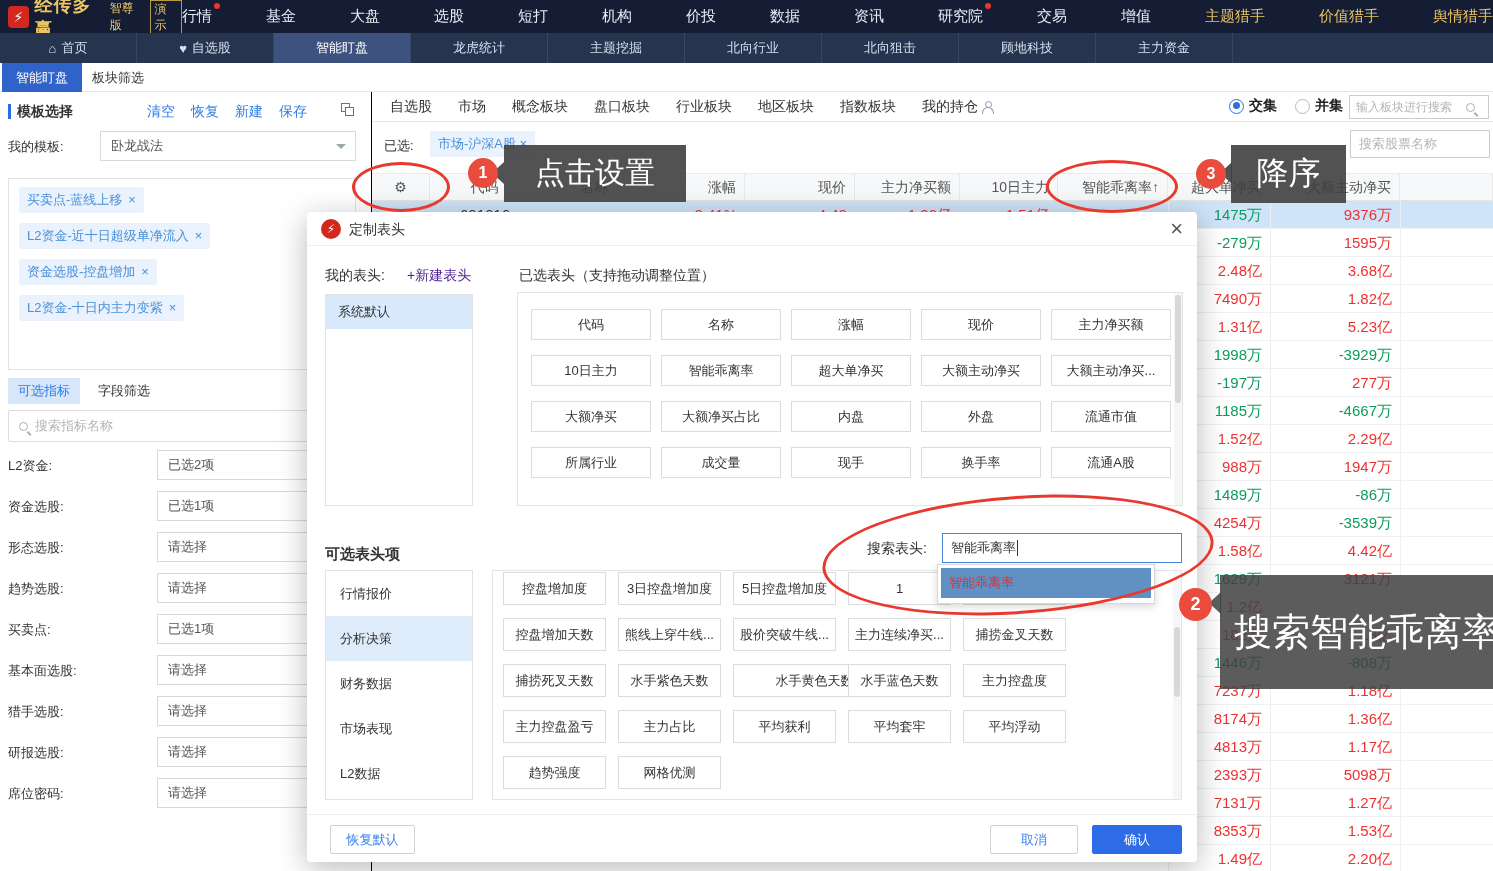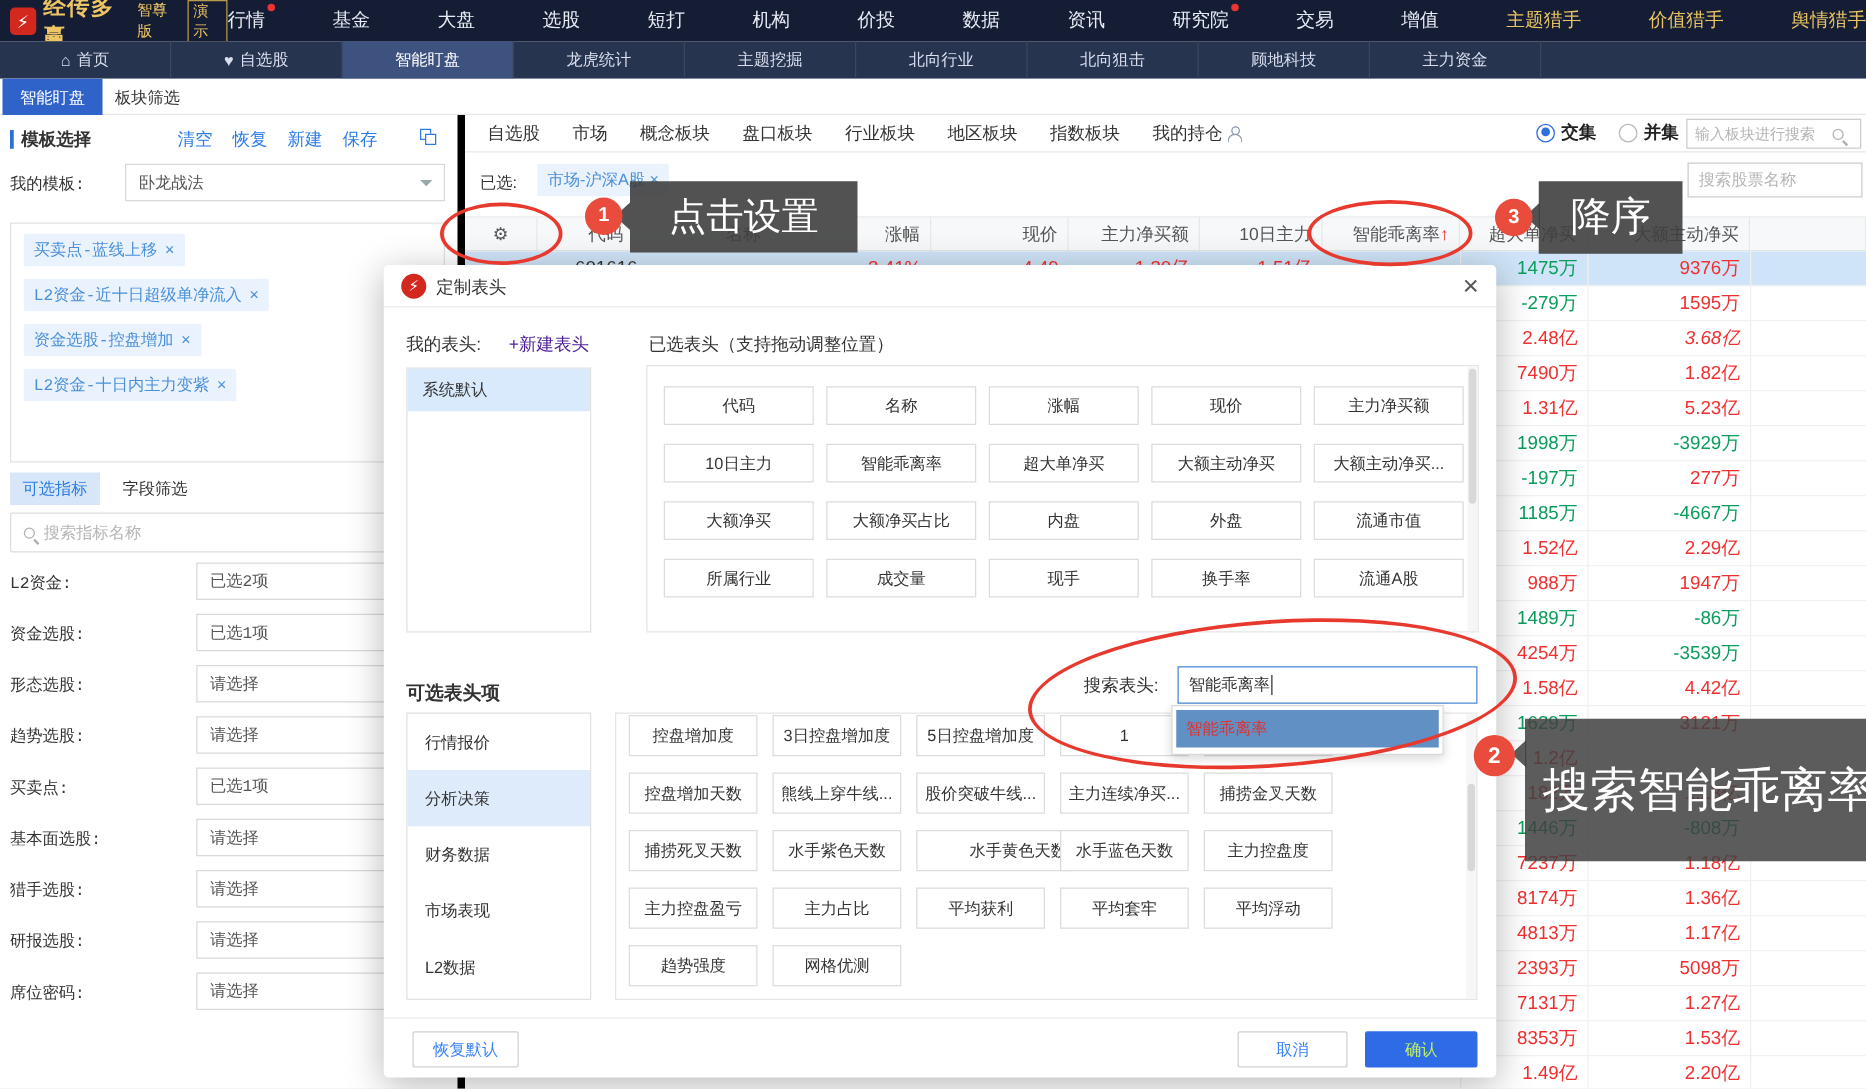--- a/index.html
+++ b/index.html
@@ -23,21 +23,21 @@
   .nb-item { width:137px; height:30px; display:flex; align-items:center; justify-content:center; color:#d9dfee; font-size:13px; border-right:1px solid #39465f; cursor:pointer; white-space:nowrap; }
   .nb-item.active { background:#3e527f; color:#fff; }
   .nb-ico { margin-right:5px; font-size:13px; }
 
   
   #tabrow { position:absolute; left:0; top:63px; width:1493px; height:29px; background:#fff; border-bottom:1px solid #e6e6e6; }
   .vt-active { position:absolute; left:2px; top:0; height:29px; padding:0 14px; background:#2f63c9; color:#fff; font-size:13px; line-height:29px; cursor:pointer; }
   .vt-other { position:absolute; left:92px; top:0; height:29px; color:#333; font-size:13px; line-height:29px; cursor:pointer; }
 
   
-  #leftpanel { position:absolute; left:0; top:92px; width:372px; height:779px; background:#fff; border-right:6px solid #000000; z-index:1;font-family:Liberation Mono, monospace; }
+  #leftpanel { position:absolute; left:0; top:92px; width:372px; height:779px; background:#fff; border-right:1px solid #000000; z-index:1; }
   .lp-head { position:absolute; left:0; top:8px; width:100%; height:24px; }
   .lp-bar { position:absolute; left:8px; top:4px; width:3px; height:15px; background:#2d6fd8; }
   .lp-title { position:absolute; left:17px; top:3px; font-size:14px; font-weight:bold; color:#333; }
   .lp-links { position:absolute; right:64px; top:3px; display:flex; gap:16px; font-size:14px; color:#2d7ce5; }
   .lp-links span { cursor:pointer; }
   .sq-ico { position:absolute; right:16px; top:3px; width:14px; height:14px; cursor:pointer; }
   .sq-ico i { position:absolute; width:9px; height:9px; border:1.5px solid #2d7ce5; display:block; }
   .sq-ico i:last-child { left:4px; top:4px; background:#fff; }
   .lp-tpl-label { position:absolute; left:8px; top:46px; font-size:13px; color:#333; }
   .lp-select, .flt-select { border:1px solid #d9d9d9; background:#fff; color:#555; font-size:13px; position:absolute; display:flex; align-items:center; padding-left:10px; cursor:pointer; }
@@ -99,21 +99,21 @@
   .chip { position:absolute; border:1px solid #dcdcdc; background:#fff; text-align:center; color:#333; line-height:29px; overflow:hidden; white-space:nowrap; cursor:pointer; }
   .sbar { position:absolute; width:8px; background:#f5f6f7; top:0; bottom:0; right:0; }
   .sthumb { position:absolute; left:1px; width:6px; background:#d8d8d8; border-radius:3px; }
   .dlg-search-label { position:absolute; font-size:14px; color:#333; }
   .dlg-search { position:absolute; left:635px; top:321px; width:240px; height:30px; border:1px solid #4a86d8; display:flex; align-items:center; padding-left:8px; color:#333; background:#fff; }
   .caret { display:inline-block; width:1px; height:16px; background:#333; margin-left:1px; }
   .dd-wrap { position:absolute; left:630px; top:352px; width:218px; height:40px; background:#fff; border:1px solid #d8d8d8; box-shadow:0 3px 8px rgba(0,0,0,.15); padding:3px; }
   .dd-opt { height:30px; line-height:30px; background:#6190c5; color:#e0312e; padding-left:8px; cursor:pointer; }
   .dlg-footer { position:absolute; left:0; bottom:0; width:100%; height:48px; border-top:1px solid #ececec; }
   .btn { position:absolute; height:29px; line-height:27px; text-align:center; border:1px solid #d0d0d0; background:#fff; color:#3b82f6; font-size:13px; border-radius:2px; cursor:pointer; }
-  .btn.primary { background:#2e6be6; border-color:#2e6be6; color:#bef264; }
+  .btn.primary { background:#2e6be6; border-color:#2e6be6; color:#ffffff; }
   .ellipse { position:absolute; border:3.5px solid #e8392f; border-radius:50%; z-index:20; pointer-events:none; }
   .badge { position:absolute; border-radius:50%; background:#e94b3c; color:#fff; text-align:center; font-weight:bold; z-index:22; }
   .tipbox { position:absolute; background:rgba(63,63,63,.9); color:#fff; display:flex; align-items:center; justify-content:center; z-index:21; white-space:nowrap; }
   .tip-arrow { position:absolute; width:0; height:0; border-top:11px solid transparent; border-bottom:11px solid transparent; border-right:12px solid rgba(63,63,63,.9); z-index:21; }
 </style>
 </head>
 <body>
 
 <div id="screen">
 
@@ -317,21 +317,21 @@
           <div class="cellv red" style="right: 646px;">4.49</div>
           <div class="cellv red" style="right: 541px;">1.30亿</div>
           <div class="cellv red" style="right: 443px;">1.51亿</div>
         </div>
         <div class="trow">
           <div class="cellv green" style="right: 231px;">-279万</div>
           <div class="cellv red" style="right: 101px;">1595万</div>
         </div>
         <div class="trow">
           <div class="cellv red" style="right: 231px;">2.48亿</div>
-          <div class="cellv red" style="right: 101px; font-style: italic;">3.68亿</div>
+          <div class="cellv red" style="right: 101px;">3.68亿</div>
         </div>
         <div class="trow">
           <div class="cellv red" style="right: 231px;">7490万</div>
           <div class="cellv red" style="right: 101px;">1.82亿</div>
         </div>
         <div class="trow">
           <div class="cellv red" style="right: 231px;">1.31亿</div>
           <div class="cellv red" style="right: 101px;">5.23亿</div>
         </div>
         <div class="trow">

